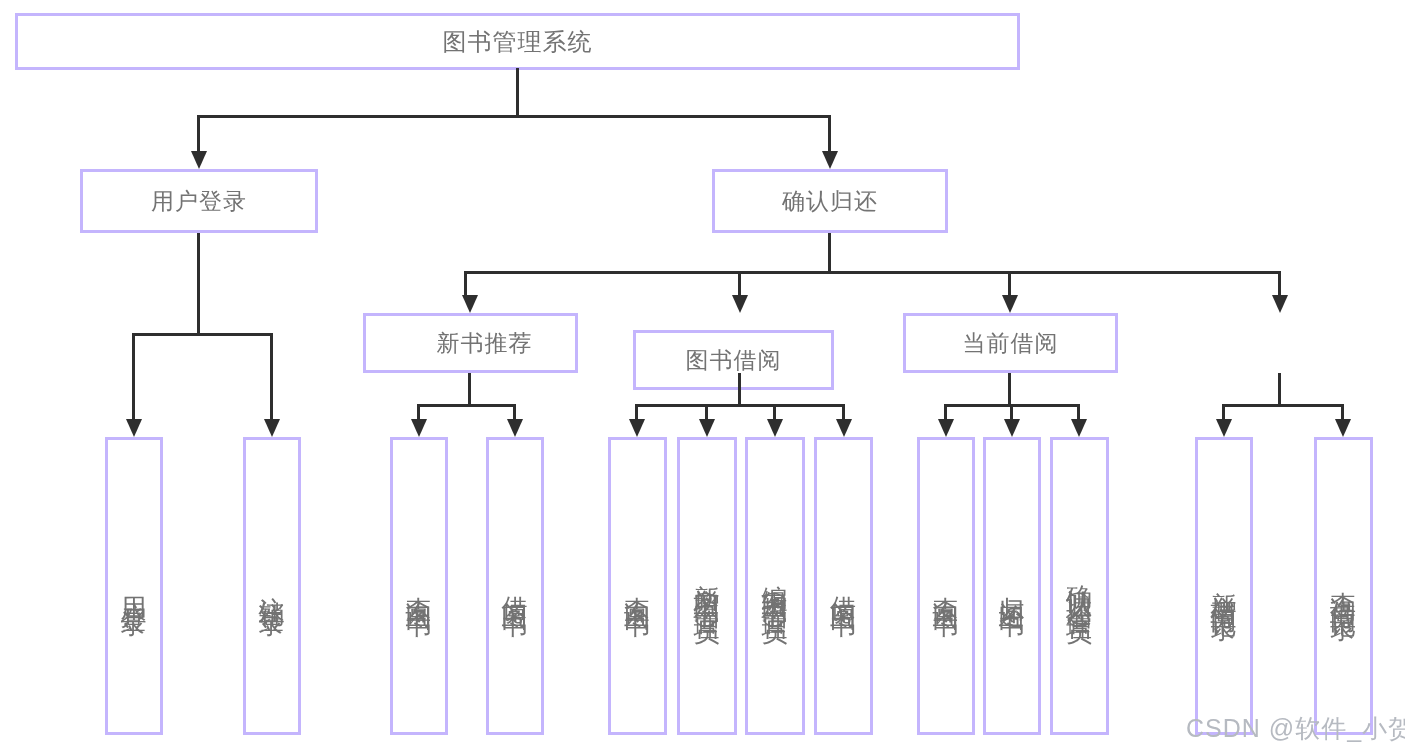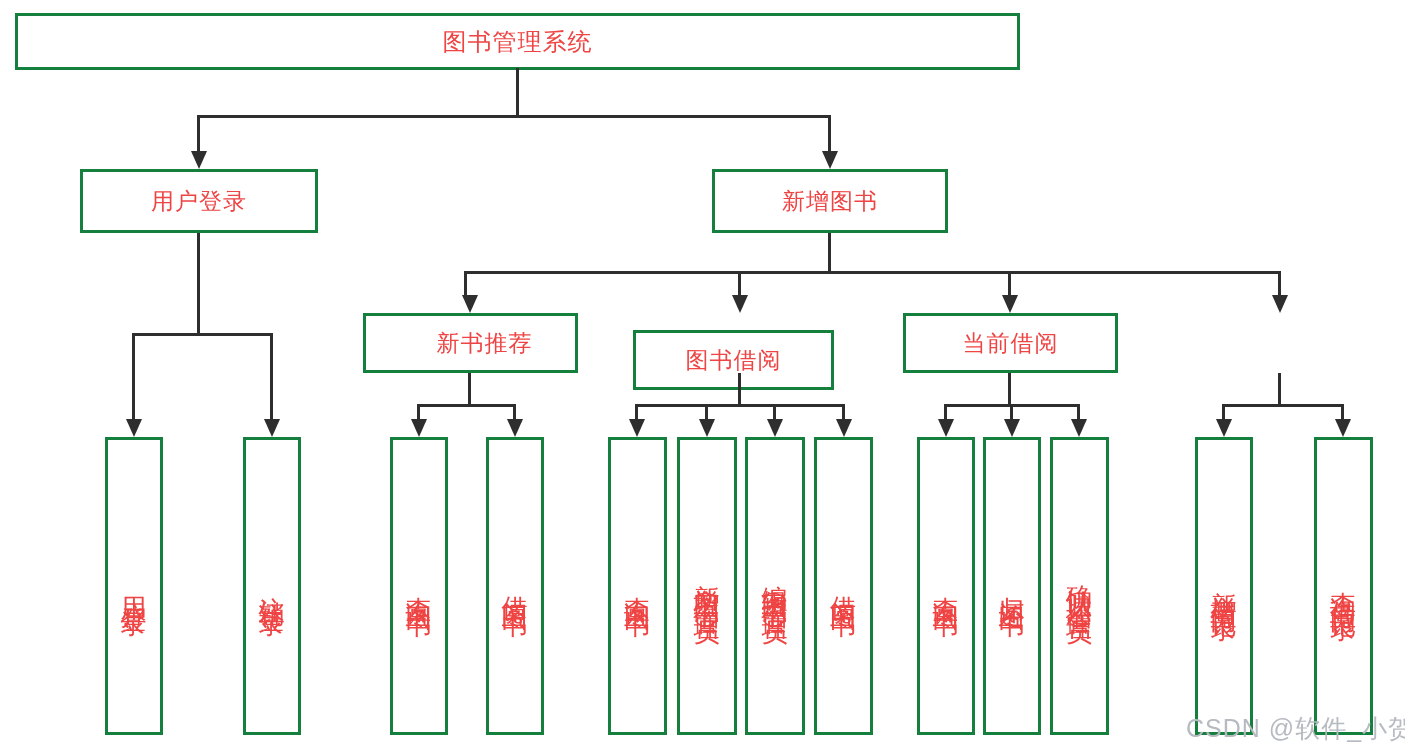--- a/index.html
+++ b/index.html
@@ -7,28 +7,28 @@
     position:relative;
     width:1405px;height:747px;
     background:#ffffff;
     font-family:"Liberation Sans","DejaVu Sans",sans-serif;
     color:#111111;
     overflow:hidden;
   }
   .box{
     position:absolute;
     box-sizing:border-box;
-    border:3px solid #15803d;
+    border:3px solid #c4b5fd;
     background:#ffffff;
     display:flex;
     align-items:center;
     justify-content:center;
     font-size:23px;
     letter-spacing:1px;
-    color:#ef4444;
+    color:#737373;
   }
   .rootbox{font-size:24px;}
   .vbox{
     writing-mode:vertical-rl;
     text-orientation:mixed;
     font-size:26px;
     letter-spacing:5px;
     line-height:1;
   }
   .hl{position:absolute;height:3px;background:#2e2e2e;}
@@ -61,21 +61,21 @@
   <div class="hl" style="left:197px;top:115px;width:634px;"></div>
   <div class="vl" style="left:197px;top:115px;height:38px;"></div>
   <div class="ar" style="left:191px;top:151px;"></div>
   <div class="vl" style="left:828px;top:115px;height:38px;"></div>
   <div class="ar" style="left:822px;top:151px;"></div>
 
   <div class="box" style="left:80px;top:169px;width:238px;height:64px;">
     <span>用户登录</span>
   </div>
   <div class="box" style="left:712px;top:169px;width:236px;height:64px;">
-    <span>新增图书</span>
+    <span>确认归还</span>
   </div>
 
   <div class="vl" style="left:197px;top:233px;height:103px;"></div>
   <div class="hl" style="left:132px;top:333px;width:141px;"></div>
   <div class="vl" style="left:132px;top:333px;height:88px;"></div>
   <div class="ar" style="left:126px;top:419px;"></div>
   <div class="vl" style="left:270px;top:333px;height:88px;"></div>
   <div class="ar" style="left:264px;top:419px;"></div>
 
   <div class="vl" style="left:828px;top:233px;height:41px;"></div>

